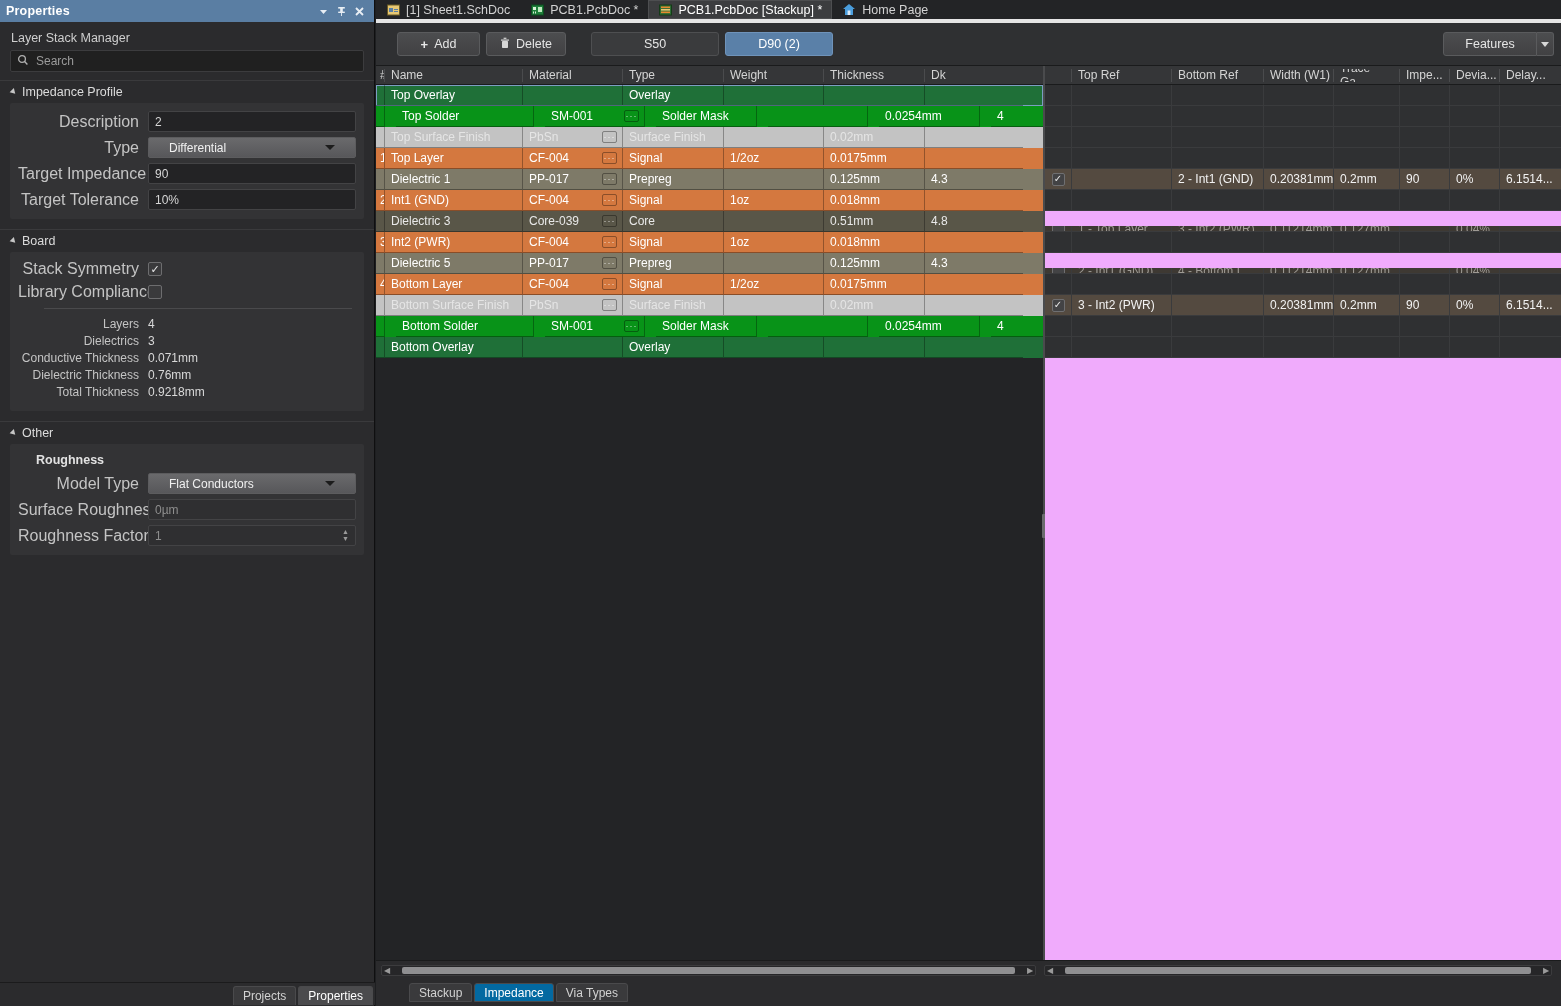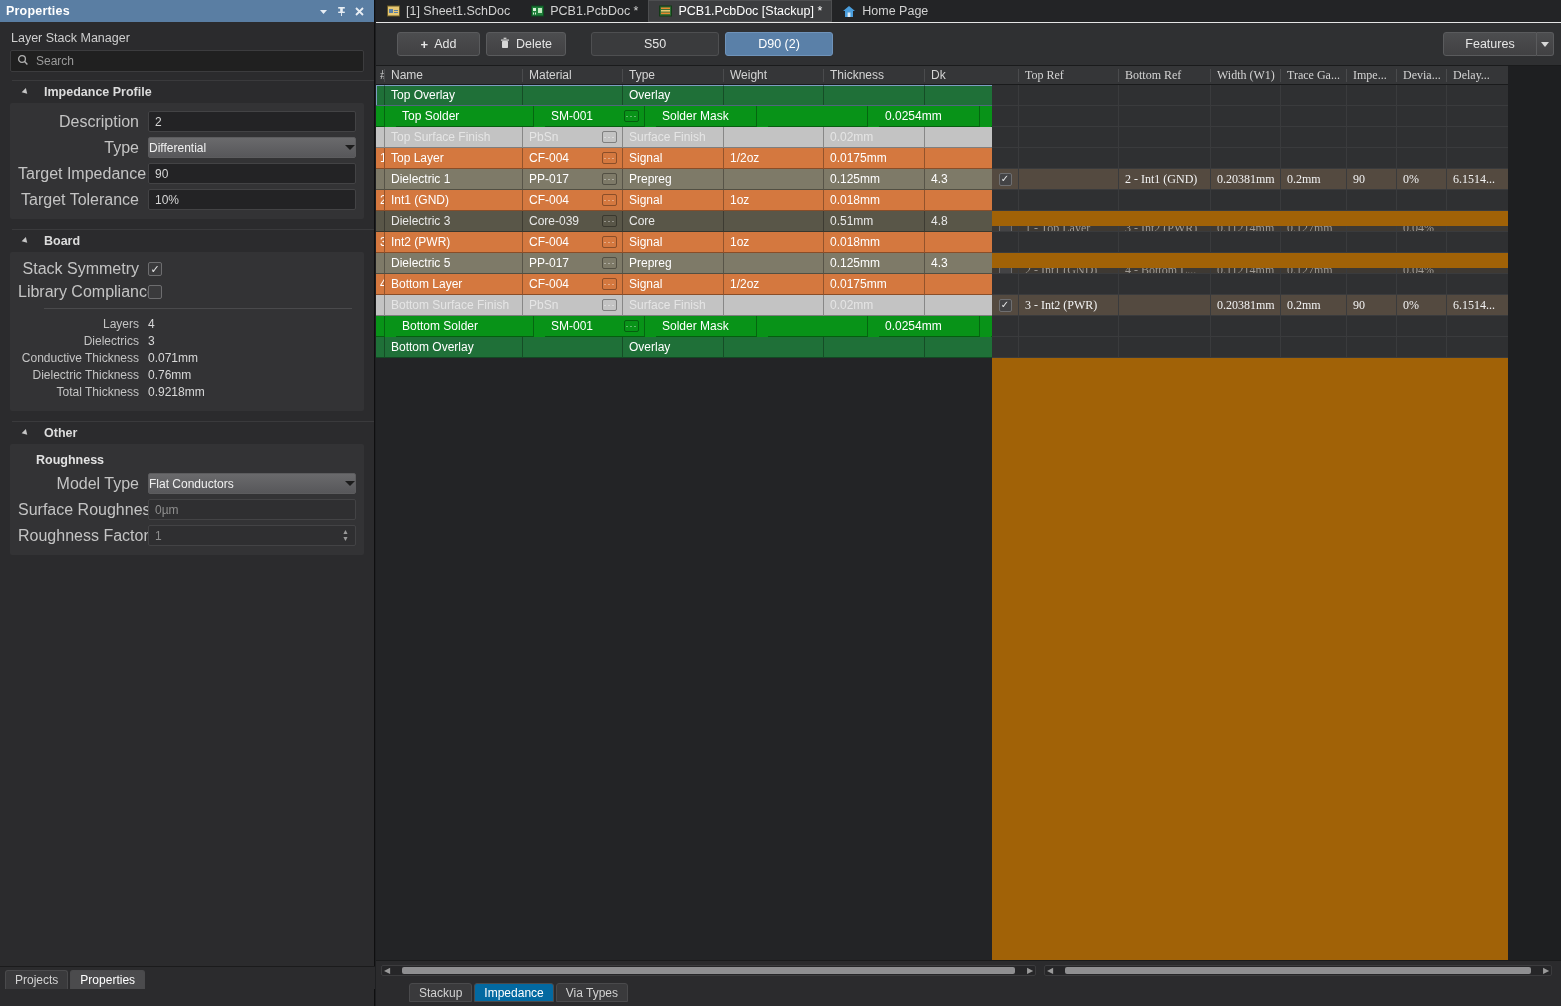--- a/index.html
+++ b/index.html
@@ -37,74 +37,73 @@
     display:flex; align-items:center; padding:0 6px;
   }
   .search-box .mag{ width:14px; height:14px; margin-right:5px; color:#9a9a9a; }
   .search-box input{
     flex:1; background:transparent; border:none; outline:none;
     color:#c8c8c8; font-family:inherit; font-size:12px;
   }
   .search-box input::placeholder{ color:#9b9b9b; }
 
   .sec-header{
-    display:flex; align-items:center; gap:16px;
+    display:flex; align-items:center; gap:6px;
     padding:4px 0 4px 10px;
-    color:#dcdcdc; font-weight:bold; font-size:12.5px;
+    color:#dcdcdc; font-weight:normal; font-size:12.5px;
     border-top:1px solid #3a3a3c;
-    margin-left:12px;
   }
   .tri{ width:0;height:0;border-left:5px solid #c6c6c6;border-top:3.5px solid transparent;border-bottom:3.5px solid transparent; transform:rotate(45deg); margin-left:1px;}
   .sec-body{
     margin:0 10px 10px 10px; background:#333335; border-radius:2px;
     padding:8px 8px 9px 8px;
   }
   .frow{ display:flex; align-items:center; margin-bottom:5px; }
   .frow:last-child{ margin-bottom:0; }
   .flabel{ width:130px; text-align:right; padding-right:9px; color:#c4c4c4; font-size:16px; white-space:nowrap;}
   .finput{
     flex:1; height:21px; background:#232325; border:1px solid #434345; border-radius:2px;
     display:flex; align-items:center; padding:0 6px; color:#d6d6d6; font-size:12px;
   }
   .fselect{
     flex:1; height:21px; border-radius:2px; border:1px solid #5c5c5e;
     background:linear-gradient(180deg,#6a6a6c 0%,#57575a 100%);
-    display:flex; align-items:center; padding:0 0; color:#f0f0f0; font-size:12px;
+    display:flex; align-items:center; padding:0 20px; color:#f0f0f0; font-size:12px;
     position:relative;
   }
   .fselect .car{ margin-left:auto; width:0;height:0;border-left:5px solid transparent;border-right:5px solid transparent;border-top:5px solid #1c1c1c; }
   .chk{
     width:14px; height:14px; border:1px solid #6d6d6f; background:#3a3a3c; border-radius:2px;
     display:flex; align-items:center; justify-content:center; color:#e2e2e2; font-size:11px; line-height:1;
   }
   .chk.on::after{ content:"✓"; font-size:11px; color:#e8e8e8; }
   .divider-line{ height:1px; background:#4a4a4c; margin:7px 4px 8px 26px; }
   .kv{ display:flex; margin-bottom:3px; }
   .kv .k{ width:130px; text-align:right; padding-right:9px; color:#c4c4c4; font-size:12px;}
   .kv .v{ color:#d9d9d9; font-size:12px;}
   .sub-title{ font-weight:bold; color:#e2e2e2; padding:1px 0 6px 18px; font-size:12.5px; }
   .finput.dim{ color:#8e8e8e; background:#2f2f31; }
   .spin{ margin-left:auto; display:flex; flex-direction:column; gap:1px; color:#9a9a9a; font-size:7px; line-height:6px;}
 
   .left-bottom-tabs{
-    position:absolute; bottom:17px; left:0; width:375px; height:23px;
-    background:#2b2b2d; border-top:1px solid #1b1b1c; display:flex; align-items:flex-end; padding-left:5px;
+    position:absolute; bottom:1px; left:0; width:375px; height:23px;
+    background:#2b2b2d; border-top:1px solid #1b1b1c; display:flex; align-items:flex-end; padding-left:5px;justify-content:flex-end;
   }
   .lbt{
     height:19px; padding:0 9px; display:flex; align-items:center;
     background:#3a3a3c; color:#d2d2d2; font-size:12px;
     border:1px solid #4a4a4c; border-bottom:none; border-radius:3px 3px 0 0; margin-right:2px;
   }
   .lbt.active{ background:#4b4b4d; color:#ffffff; }
 
   
   #doc-tabs{
     position:absolute; left:376px; top:0; width:1185px; height:23px;
     background:#232426; display:flex; align-items:stretch;
-    border-bottom:1px solid #e5e5e5;
+    border-bottom:4px solid #e5e5e5;
   }
   .dtab{
     display:flex; align-items:center; gap:6px; padding:0 10px;
     color:#d2d2d2; font-size:12.5px; white-space:nowrap;
   }
   .dtab.active{ background:#3c3d3f; color:#ffffff; box-shadow: inset 0 0 0 1px #4d4e50; }
   .dtab .ico{ width:14px; height:13px; display:flex; align-items:center; justify-content:center; flex:0 0 auto;}
 
   
   #toolbar{
@@ -173,22 +172,22 @@
   .r-solder { background:#089318; color:#ffffff;gap:11px; }
   .r-finish { background:#c3c3c3; color:#e9e9e9; }
   .r-finish .scell{ color:#e5e5e5; }
   .r-signal { background:#d4783f; color:#ffffff; }
   .r-diel   { background:#7e7a68; color:#ffffff; }
   .r-core   { background:#595648; color:#e9e9e9; }
   .srow.selected{ outline:1px solid #7c9ec2; outline-offset:-1px; z-index:2; }
 
   
   #imp-area{
-    position:absolute; left:992px; top:66px; width:516px; height:900px;
-    background:#a16207; overflow:hidden;font-family:Liberation Serif, serif;
+    position:absolute; left:1045px; top:66px; width:516px; height:900px;
+    background:#f0abfc; overflow:hidden;
   }
   .ihdr-row{
     display:flex; height:19px; background:#353638; border-bottom:1px solid #1a1b1c;
     color:#d4d4d4; font-size:12px; align-items:center;
   }
   .ihdr-cell{ padding-left:6px; border-right:1px solid #4a4b4d; height:13px; display:flex; align-items:center; overflow:hidden;}
   .irow{ display:flex; height:21px; align-items:stretch; font-size:12px; }
   .icell{
     padding-left:6px; display:flex; align-items:center;
     border-right:1px solid #3a3b3d; border-bottom:1px solid #3a3b3d;

